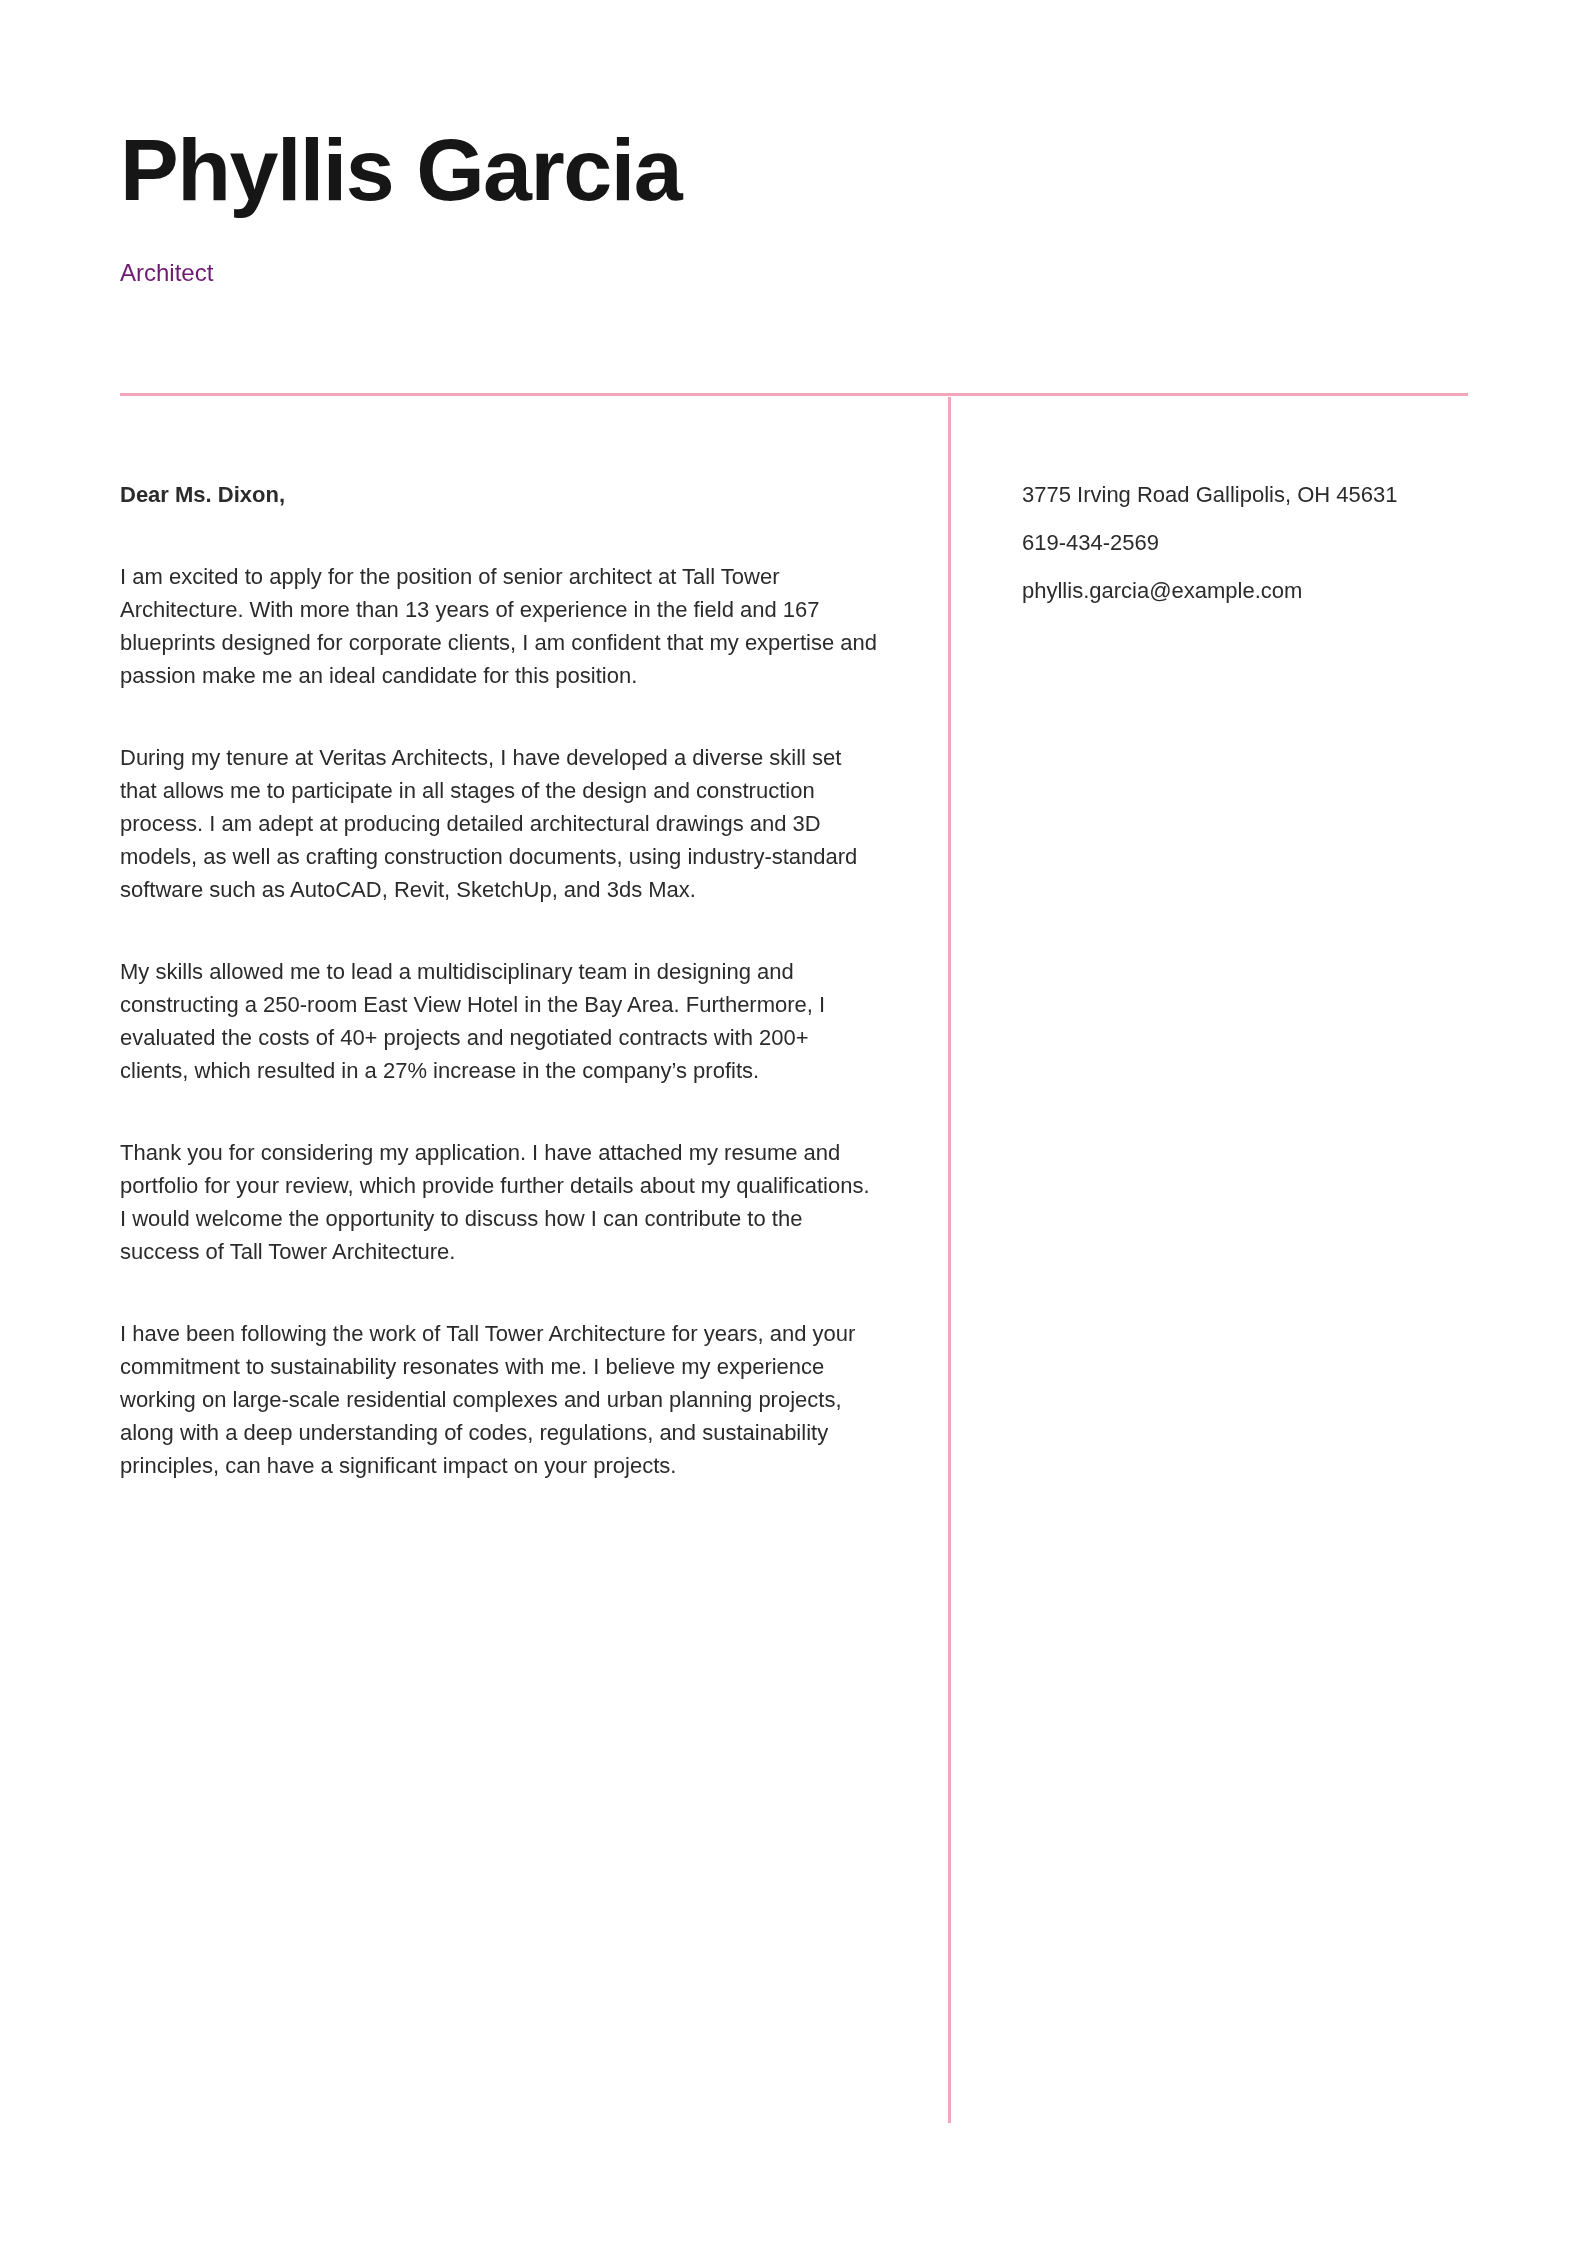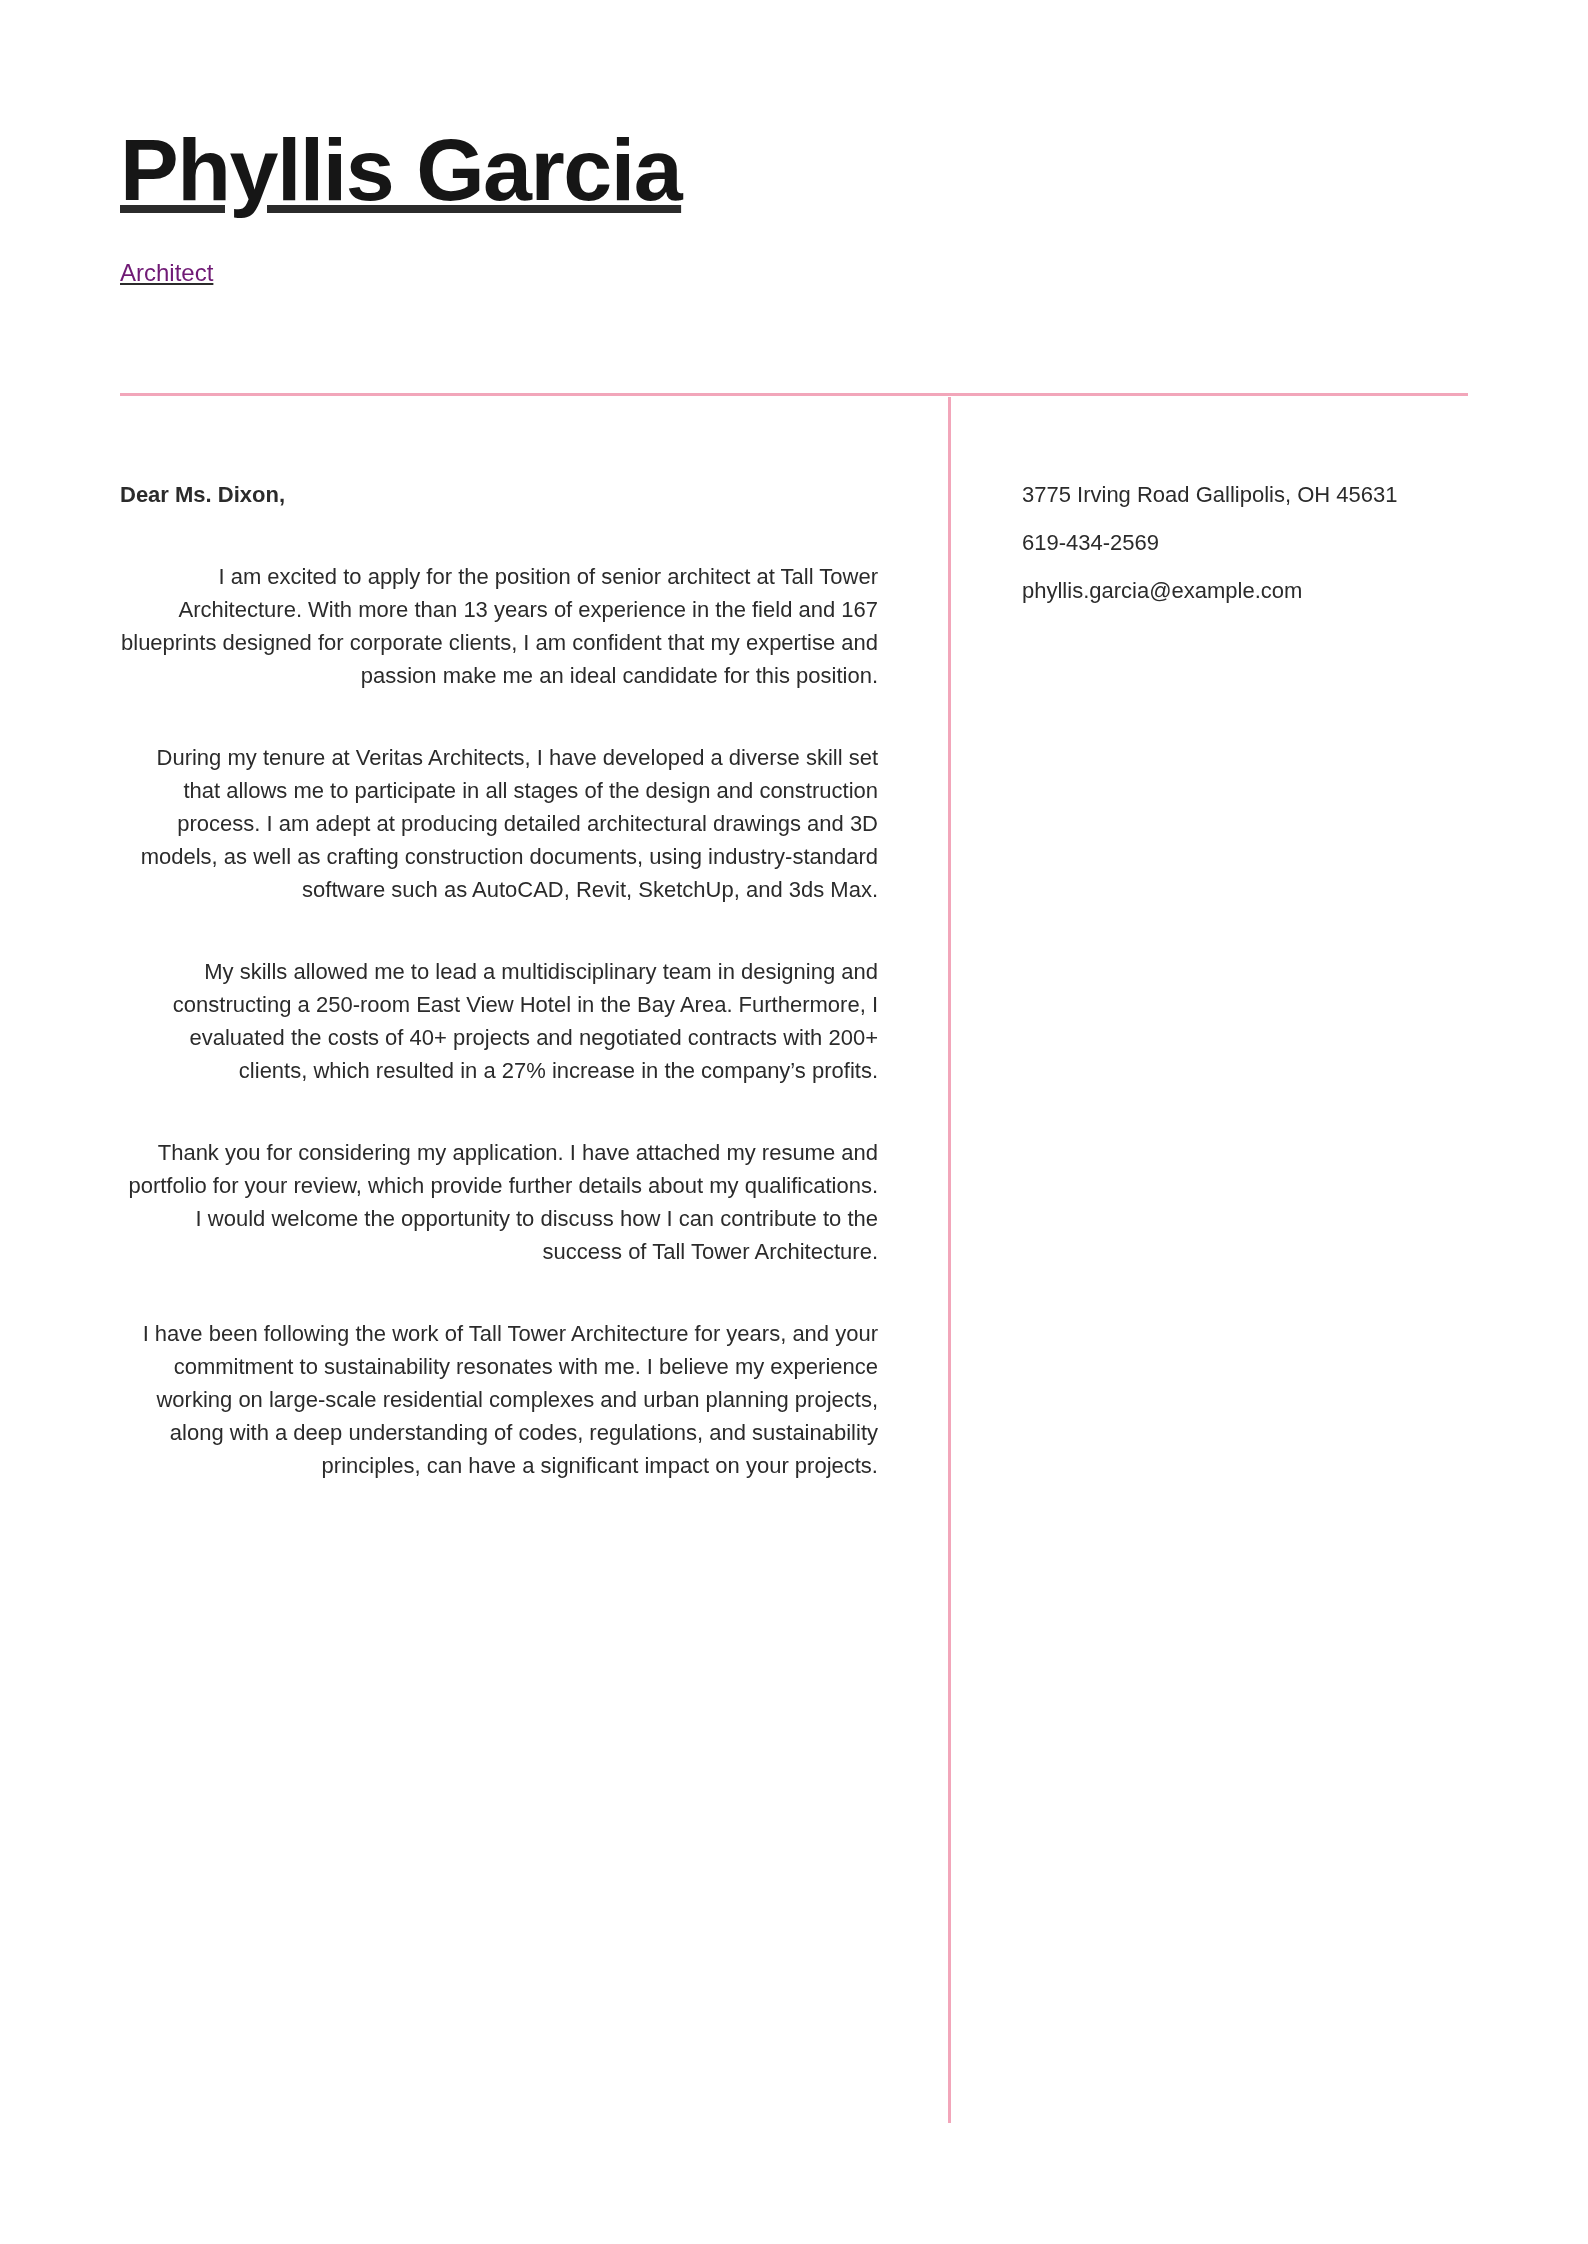--- a/index.html
+++ b/index.html
@@ -11,21 +11,21 @@
   html, body { background: #ffffff; }
   body {
     width: 1588px;
     height: 2244px;
     position: relative;
     font-family: "Liberation Sans", sans-serif;
     color: var(--text);
     overflow: hidden;
   }
 
-  .header { position: absolute; left: 120px; top: 122px; text-decoration: underline; }
+  .header { position: absolute; left: 120px; top: 122px; }
   .name {
     font-size: 88px;
     font-weight: 700;
     letter-spacing: -1.5px;
     line-height: 1.1;
     color: var(--heading);
   }
   .job-title {
     font-size: 24px;
     font-weight: 400;
@@ -53,21 +53,21 @@
   .left-col {
     position: absolute;
     left: 120px;
     top: 478px;
     width: 758px;
     font-size: 22px;
     line-height: 33px;
     color: var(--text);
   }
   .salutation { margin-bottom: 49px; font-weight: bold; }
-  .para { margin-bottom: 49px; text-align: right; }
+  .para { margin-bottom: 49px; }
 
   .right-col {
     position: absolute;
     left: 1022px;
     top: 478px;
     width: 450px;
     font-size: 22px;
     line-height: 33px;
     color: var(--text);
   }

